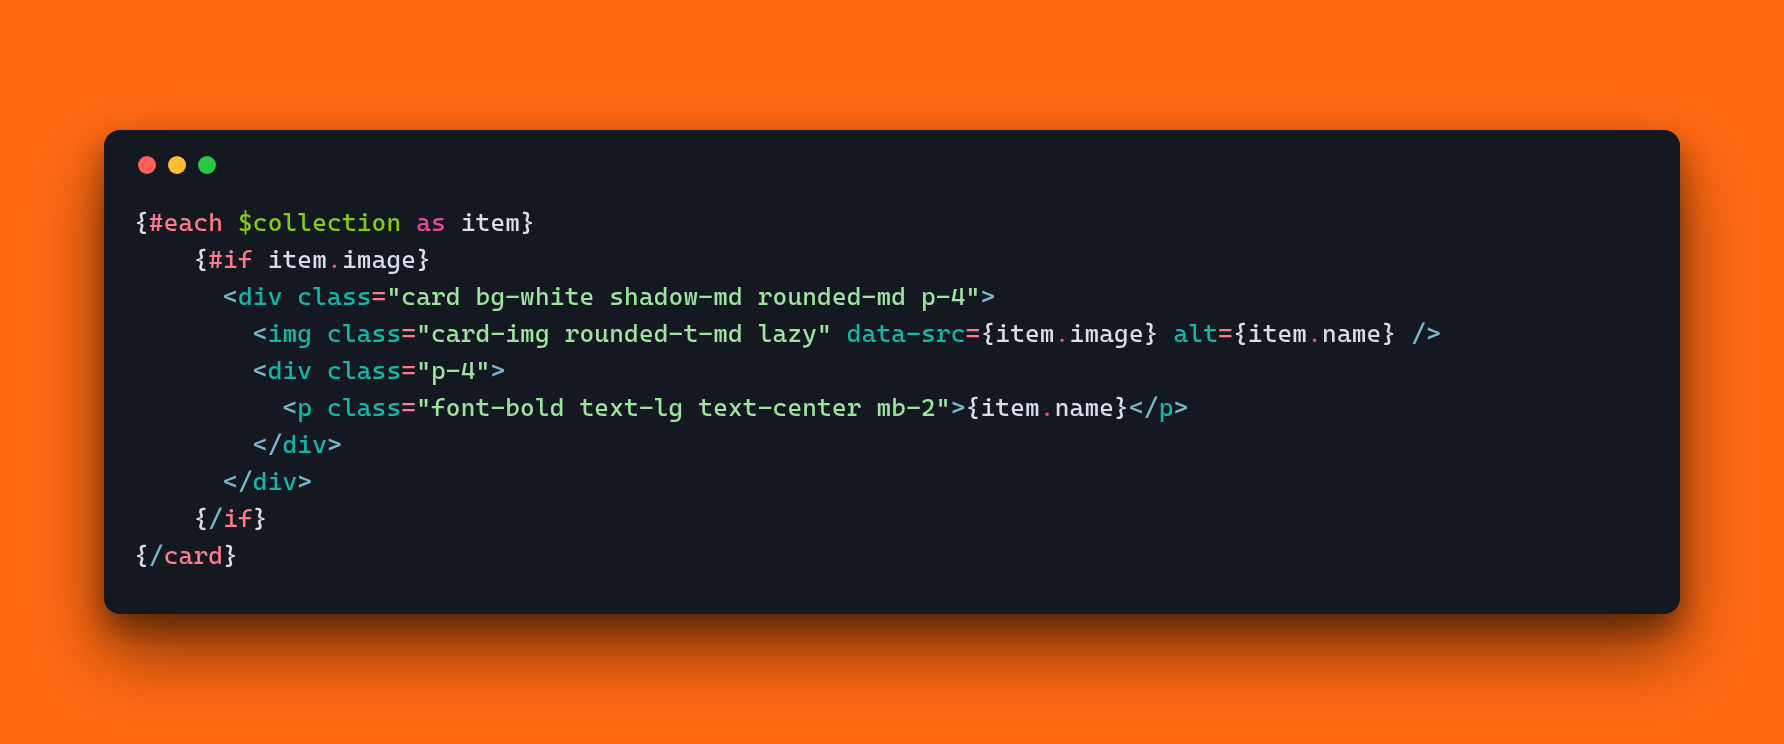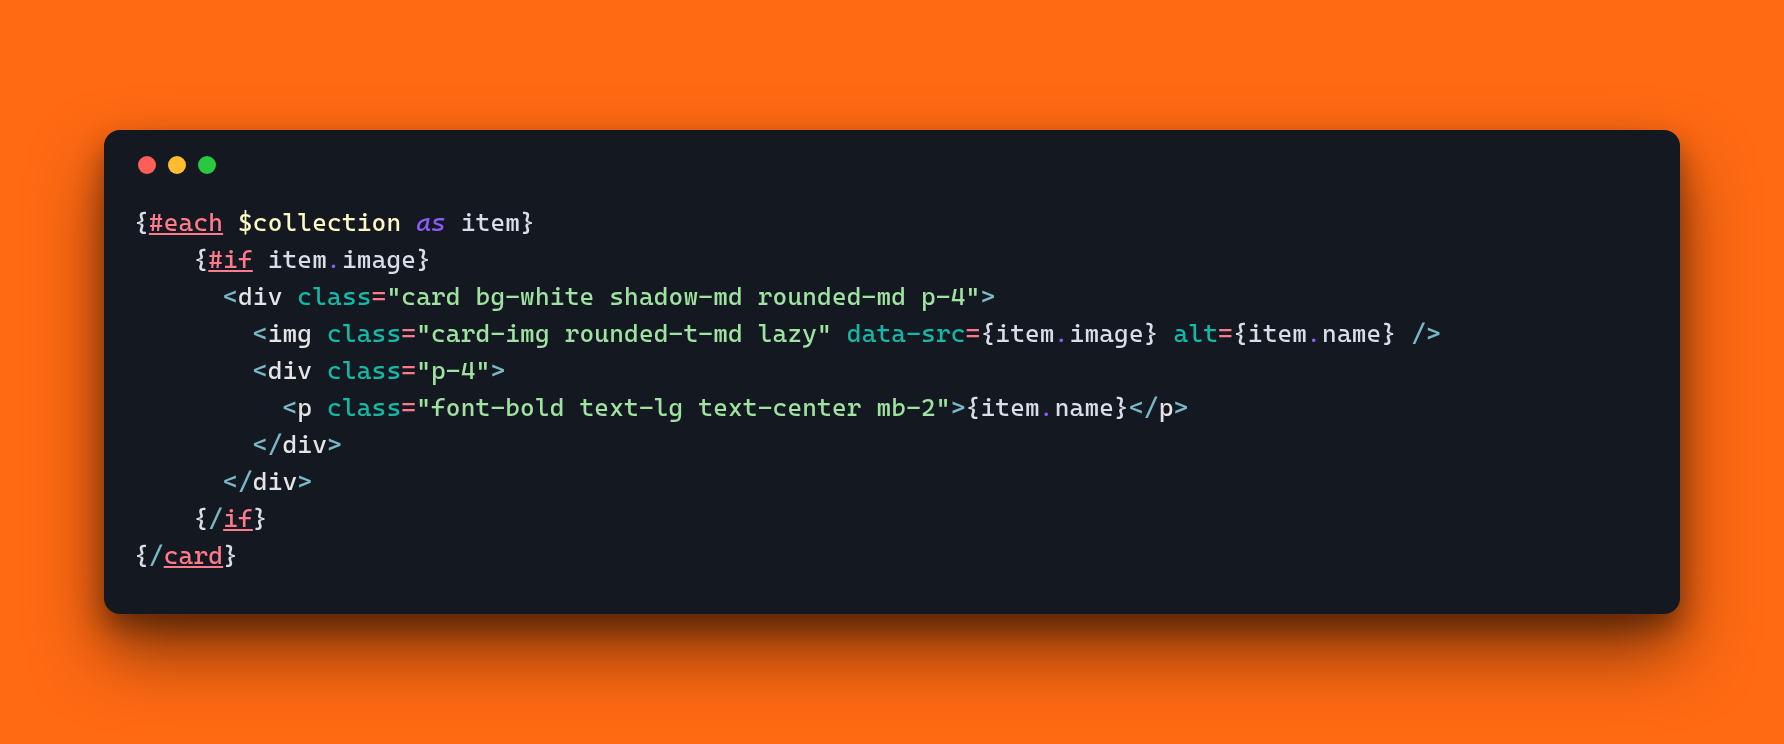--- a/index.html
+++ b/index.html
@@ -31,26 +31,26 @@
     .dot.green  { background: #28c840; }
     pre.code {
       font-family: inherit;
       font-size: 25px;
       line-height: 1.48;
       white-space: pre;
       color: #d8dee9;
       letter-spacing: .2px;
     }
     .c-brace  { color: #d8dee9; }
-    .c-key    { color: #ff7a8a; text-decoration: underline; }
-    .c-var    { color: #fef9c3; }
+    .c-key    { color: #ff7a8a; }
+    .c-var    { color: #84cc16; }
     .c-ident  { color: #d8dee9; }
-    .c-op     { color: #8b5cf6; font-style: italic; }
+    .c-op     { color: #ec4899; }
     .c-tagang { color: #78b8c7; }
-    .c-tag    { color: #e5e5e5; }
+    .c-tag    { color: #14b8a6; }
     .c-attr   { color: #14b8a6; }
     .c-eq     { color: #ff7a8a; }
     .c-str    { color: #9fe3a1; }
     .c-expr   { color: #d8dee9; }
   </style>
 </head>
 <body>
 
 <div class="window">
   <div class="traffic-lights">

